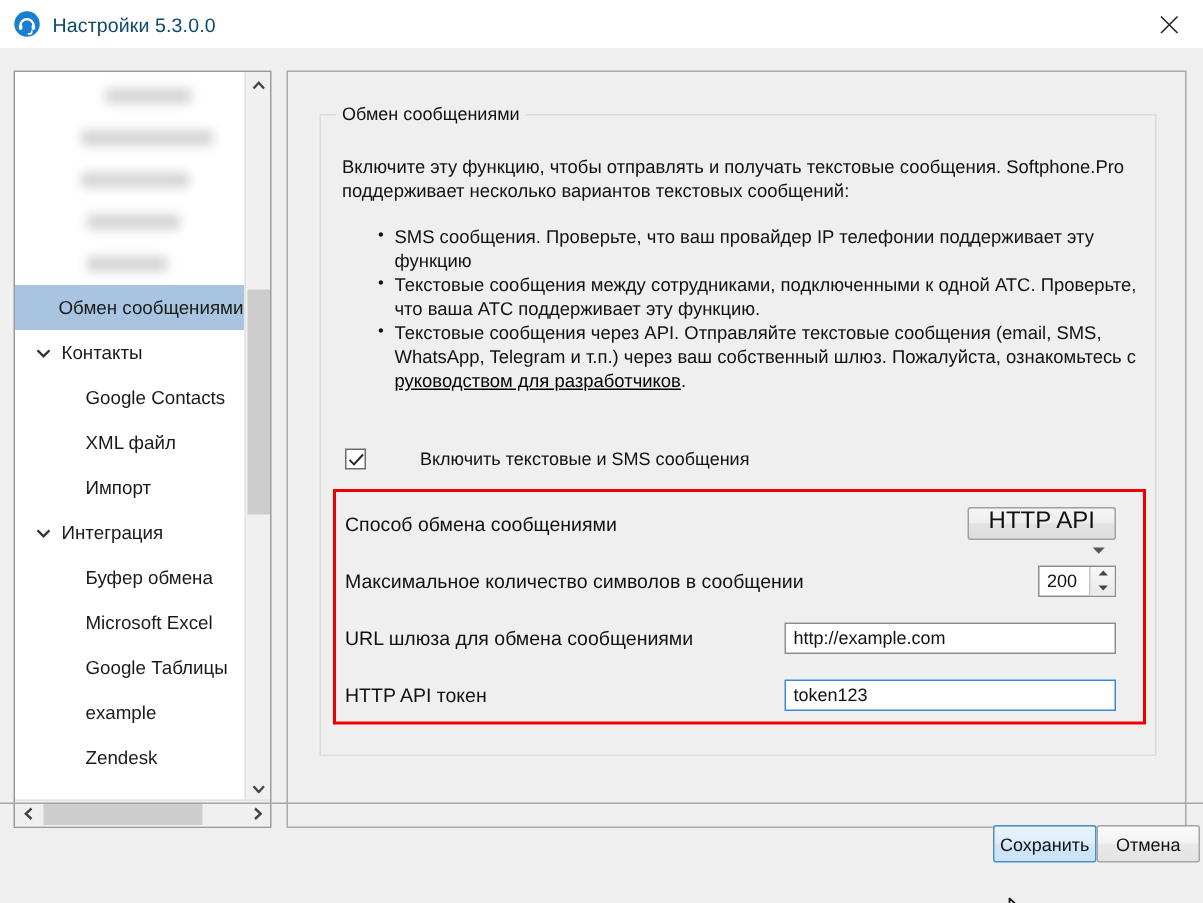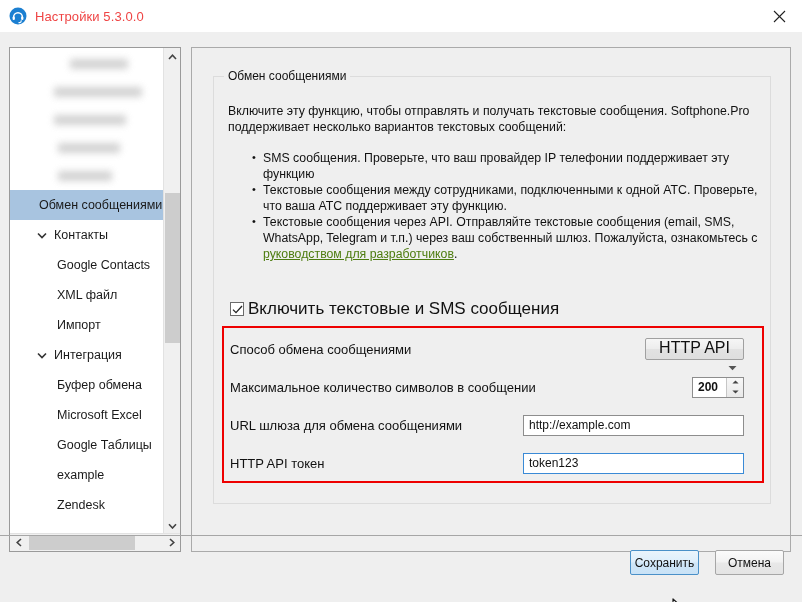--- a/index.html
+++ b/index.html
@@ -27,21 +27,21 @@
   }
   .app-icon {
     width: 18px;
     height: 18px;
     margin-left: 9px;
     margin-right: 8px;
     flex: 0 0 auto;
   }
   .title-text {
     font-size: 13px;
-    color: #ef4444;
+    color: #0c4a6e;
     letter-spacing: 0.1px;
   }
   .close-btn {
     position: absolute;
     right: 0;
     top: 0;
     width: 45px;
     height: 32px;
     display: flex;
     align-items: center;
@@ -102,21 +102,21 @@
     align-items: center;
     font-size: 12.5px;
     color: #1a1a1a;
     cursor: default;
     white-space: nowrap;
   }
   .tree-item.selected {
     background: #a8c4e0;
   }
   .tree-item.lvl0 { padding-left: 29px; }
-  .tree-item.group { padding-left: 25px; }
+  .tree-item.group { padding-left: 12px; }
   .tree-item.child { padding-left: 47px; }
   .twisty {
     width: 14px;
     height: 14px;
     margin-right: 5px;
     flex: 0 0 auto;
     display: flex;
     align-items: center;
     justify-content: center;
   }
@@ -236,21 +236,21 @@
     margin-bottom: 0px;
   }
   .bullet:before {
     content: "\2022";
     position: absolute;
     left: 0;
     top: -1px;
     font-size: 11px;
   }
   .devlink {
-    color: #4d7c0f;
+    color: #000000;
     text-decoration: underline;
     cursor: pointer;
   }
 
   
   .check-row {
     position: absolute;
     left: 16px;
     top: 222px;
     display: flex;
@@ -261,22 +261,22 @@
     height: 14px;
     border: 1px solid #6b6b6b;
     background: #fff;
     box-sizing: border-box;
     display: flex;
     align-items: center;
     justify-content: center;
     cursor: default;
   }
   .check-label {
-    margin-left: 4px;
-    font-size: 17px;
+    margin-left: 36px;
+    font-size: 12px;
   }
 
   
   .redbox {
     position: absolute;
     left: 8px;
     top: 249px;
     width: 542px;
     height: 157px;
     border: 2px solid #ee0000;
@@ -324,21 +324,20 @@
     position: absolute;
     right: 12px;
     width: 52px;
     height: 21px;
     border: 1px solid #8d8d8d;
     background: #fff;
     box-sizing: border-box;
     display: flex;
     align-items: center;
     cursor: text;
-    font-weight: bold;
   }
   .spin .sval {
     padding-left: 5px;
     font-size: 12px;
   }
   .spin .btns {
     margin-left: auto;
     width: 16px;
     height: 100%;
     border-left: 1px solid #c6c6c6;
@@ -376,24 +375,23 @@
   .footer-sep {
     position: absolute;
     left: 0;
     top: 503px;
     width: 802px;
     height: 1px;
     background: #a6a6a6;
   }
   .footer {
     position: absolute;
-    right: 18px;
+    right: 2px;
     top: 518px;
     display: flex;
-    gap: 16px;
   }
   .btn {
     width: 69px;
     height: 25px;
     border: 1px solid #a6a6a6;
     border-radius: 2px;
     box-sizing: border-box;
     background: linear-gradient(to bottom, #fbfbfb 0%, #f2f2f2 48%, #e8e8e8 52%, #e4e4e4 100%);
     display: flex;
     align-items: center;

